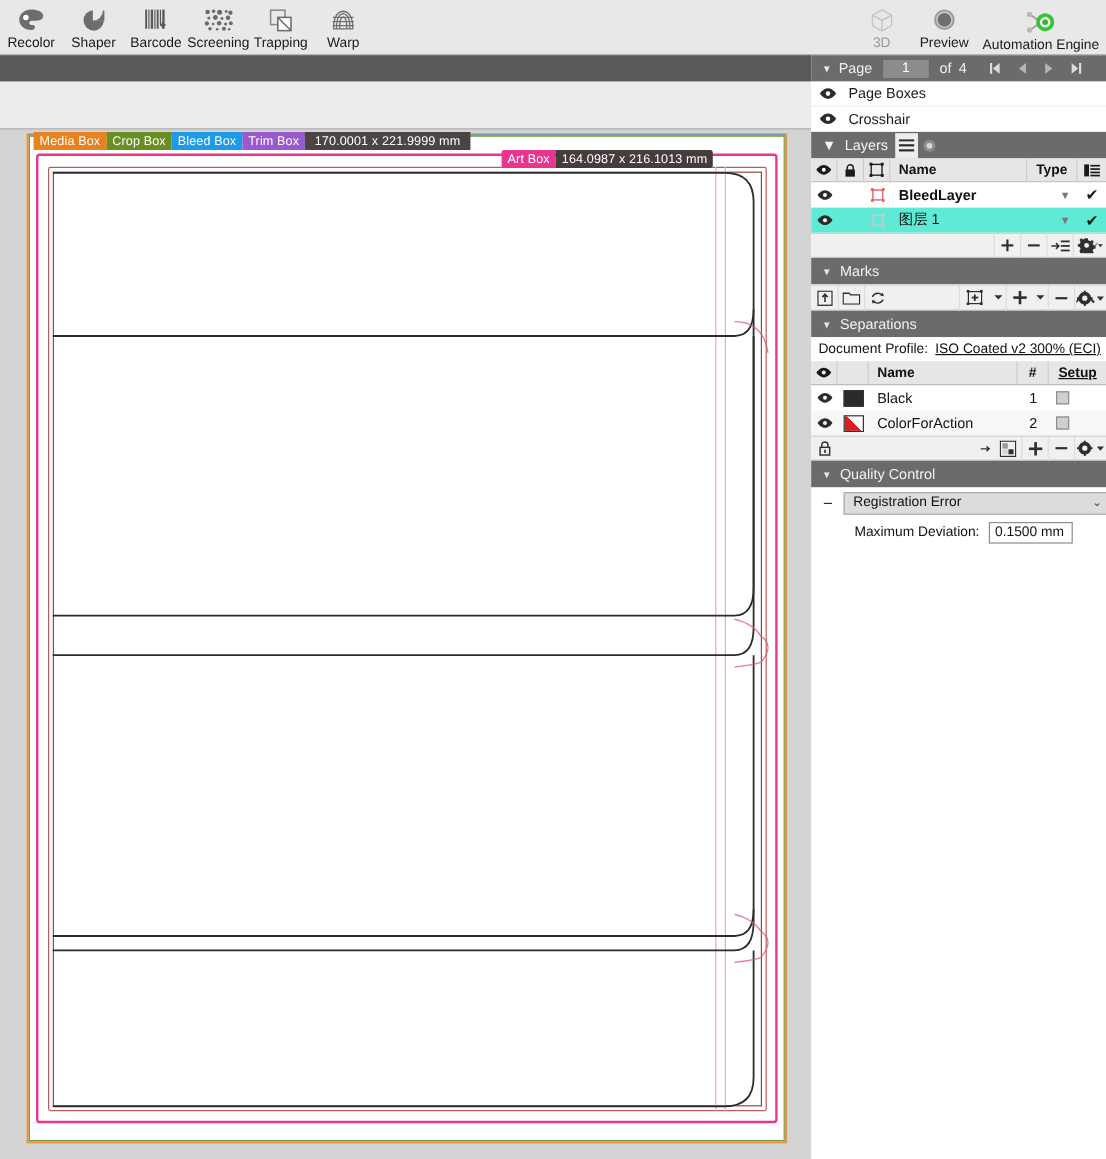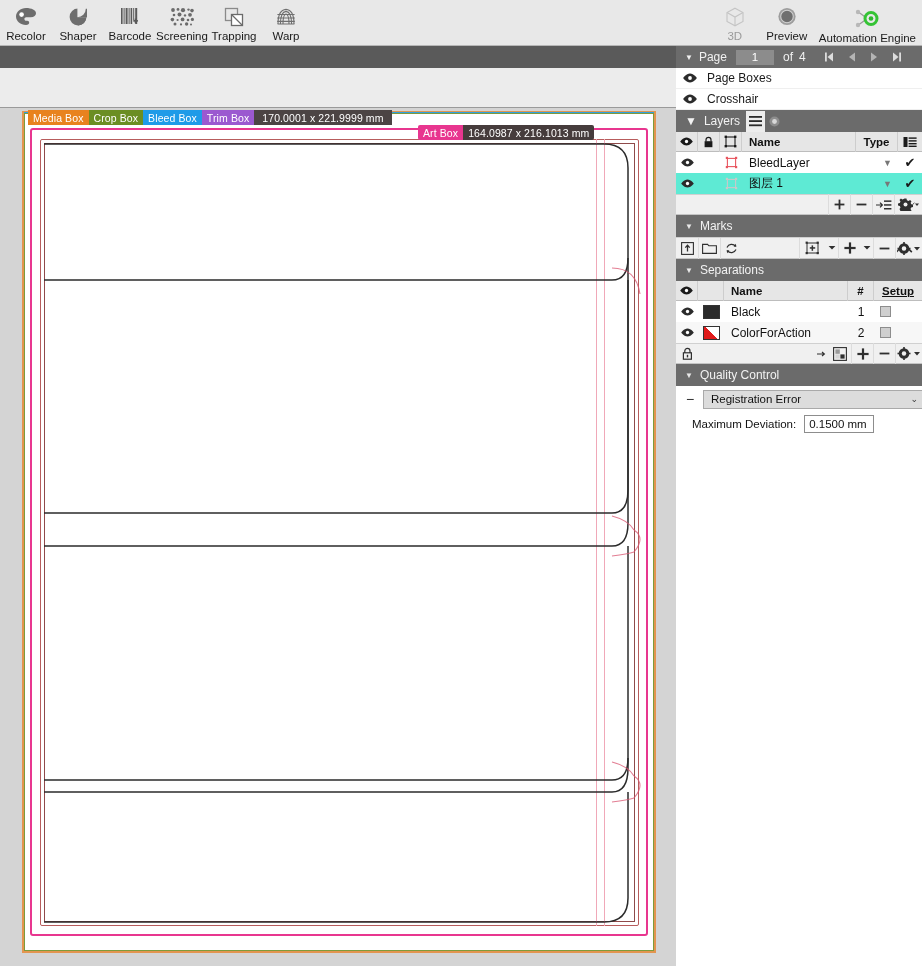--- a/index.html
+++ b/index.html
@@ -165,21 +165,21 @@
   .swatch { width:17px; height:14px; border:1px solid #333; }
   .chk-sq { width:11px; height:11px; background:#cfcfcf; border:1px solid #8d8d8d; }
 
   
   .qcrow { display:flex; align-items:center; gap:7px; height:26px; padding-left:8px; }
   .combo {
     height: 19px; background:#dcdcdc; border:1px solid #a9a9a9;
     display:flex; align-items:center; justify-content:space-between;
     padding: 0 4px 0 7px; font-size:11.5px; color:#111; flex:1; margin-right:-1px;
   }
-  .devrow { display:flex; align-items:center; gap:8px; padding-left:16px; height:24px; font-size:11.5px; color:#111; }
+  .devrow { display:flex; align-items:center; gap:8px; padding-left:36px; height:24px; font-size:11.5px; color:#111; }
   .devinput {
     width: 70px; height:18px; border:1px solid #8d8d8d; background:#fff;
     font-size:11.5px; padding-left:4px; color:#111;
     font-family:"Liberation Sans",sans-serif;
   }
   .hinttext { padding-left:28px; font-size:11.5px; color:#111; height:22px; display:flex; align-items:center; }
 
   .eye { display:inline-block; }
   svg { display:block; }
 </style>
@@ -537,21 +537,21 @@
         <svg width="13" height="13" viewBox="0 0 13 13">
             <rect x="2.4" y="2.4" width="8.2" height="8.2" fill="none" stroke="#e8555f" stroke-width="1.1"></rect>
             <g fill="#e8555f">
               <rect x="0.8" y="0.8" width="2.2" height="2.2"></rect>
               <rect x="10" y="0.8" width="2.2" height="2.2"></rect>
               <rect x="0.8" y="10" width="2.2" height="2.2"></rect>
               <rect x="10" y="10" width="2.2" height="2.2"></rect>
             </g>
           </svg>
       </div>
-      <div style="flex:1; padding-left:7px; font-weight:normal;">BleedLayer</div>
+      <div style="flex:1; padding-left:7px; font-weight:bold;">BleedLayer</div>
       <div style="width:42px; text-align:right; padding-right:6px; color:#777; font-size:9px;">▼</div>
       <div style="width:24px; text-align:center; color:#1a1a1a; font-size:13px;">✔</div>
     </div>
 
     <div class="layerrow alt">
       <div style="width:22px; display:flex; justify-content:center;">
         <svg width="15" height="11" viewBox="0 0 16 12">
             <path d="M8 1.6C4 1.6 1.2 6 1.2 6S4 10.4 8 10.4 14.8 6 14.8 6 12 1.6 8 1.6z" fill="#2b2b2b"></path>
             <circle cx="8" cy="6" r="1.8" fill="#fff"></circle>
           </svg>
@@ -683,20 +683,24 @@
             <circle cx="7" cy="6.5" r="2.2" fill="#f0f0f0"></circle>
             <path d="M17 5 L20 8.6 L23 5 Z" fill="#2f2f2f"></path>
           </svg>
       </div>
     </div>
 
     <div class="sechead">
       <span class="tri">▼</span>
       <span>Separations</span>
     </div>
+    <div class="docprofile">
+      <span>Document Profile:</span>
+      <a>ISO Coated v2 300% (ECI)</a>
+    </div>
     <div class="colhead">
       <div class="c" style="width:22px">
         <svg width="15" height="11" viewBox="0 0 16 12">
             <path d="M8 1.6C4 1.6 1.2 6 1.2 6S4 10.4 8 10.4 14.8 6 14.8 6 12 1.6 8 1.6z" fill="#1a1a1a"></path>
             <circle cx="8" cy="6" r="1.8" fill="#fff"></circle>
           </svg>
       </div>
       <div class="c" style="width:26px"></div>
       <div class="c" style="flex:1; justify-content:flex-start; padding-left:7px">Name</div>
       <div class="c" style="width:26px">#</div>

